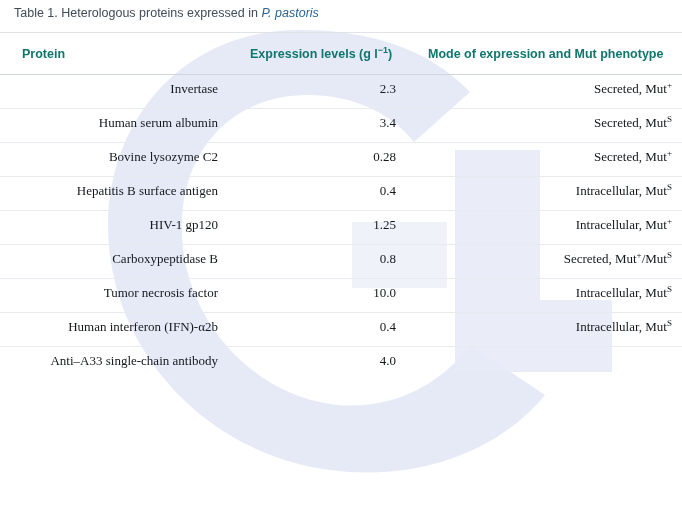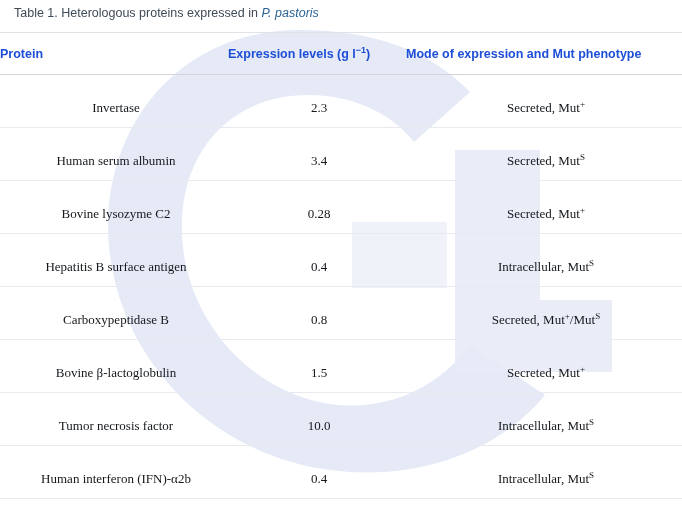--- a/index.html
+++ b/index.html
@@ -50,33 +50,33 @@
     width: 682px;
     table-layout: fixed;
   }
   col.c0 { width: 228px; }
   col.c1 { width: 178px; }
   col.c2 { width: 276px; }
   thead th {
     font-family: "Liberation Sans", sans-serif;
     font-size: 12.5px;
     font-weight: bold;
-    color: #1d4ed8;
+    color: #0f766e;
     text-align: left;
-    padding: 14px 10px 13px 0;
+    padding: 14px 10px 13px 22px;
     border-bottom: 1px solid #cfd5db;
     background: transparent;
     vertical-align: bottom;
   }
   tbody td {
     font-family: "Liberation Serif", serif;
     font-size: 13px;
     color: #14181c;
-    text-align: center;
-    padding: 25px 10px 11px 14px;
+    text-align: right;
+    padding: 6px 10px 11px 14px;
     border-bottom: 1px solid #e7eaee;
     background: transparent;
     vertical-align: middle;
     white-space: nowrap;
     margin-left: 24px;
   }
   tbody tr:last-child td {
     border-bottom: none;
   }
   sup {
@@ -132,28 +132,28 @@
           <td>Bovine lysozyme C2</td>
           <td>0.28</td>
           <td><span>Secreted, Mut</span><sup>+</sup></td>
         </tr>
         <tr>
           <td>Hepatitis B surface antigen</td>
           <td>0.4</td>
           <td><span>Intracellular, Mut</span><sup>S</sup></td>
         </tr>
         <tr>
+          <td>HIV-1 gp120</td>
+          <td>1.25</td>
+          <td><span>Intracellular, Mut</span><sup>+</sup></td>
+        </tr>
+        <tr>
           <td>Carboxypeptidase B</td>
           <td>0.8</td>
           <td><span>Secreted, Mut</span><sup>+</sup><span>/Mut</span><sup>S</sup></td>
-        </tr>
-        <tr>
-          <td>Bovine β-lactoglobulin</td>
-          <td>1.5</td>
-          <td><span>Secreted, Mut</span><sup>+</sup></td>
         </tr>
         <tr>
           <td>Tumor necrosis factor</td>
           <td>10.0</td>
           <td><span>Intracellular, Mut</span><sup>S</sup></td>
         </tr>
         <tr>
           <td>Human interferon (IFN)-α2b</td>
           <td>0.4</td>
           <td><span>Intracellular, Mut</span><sup>S</sup></td>

